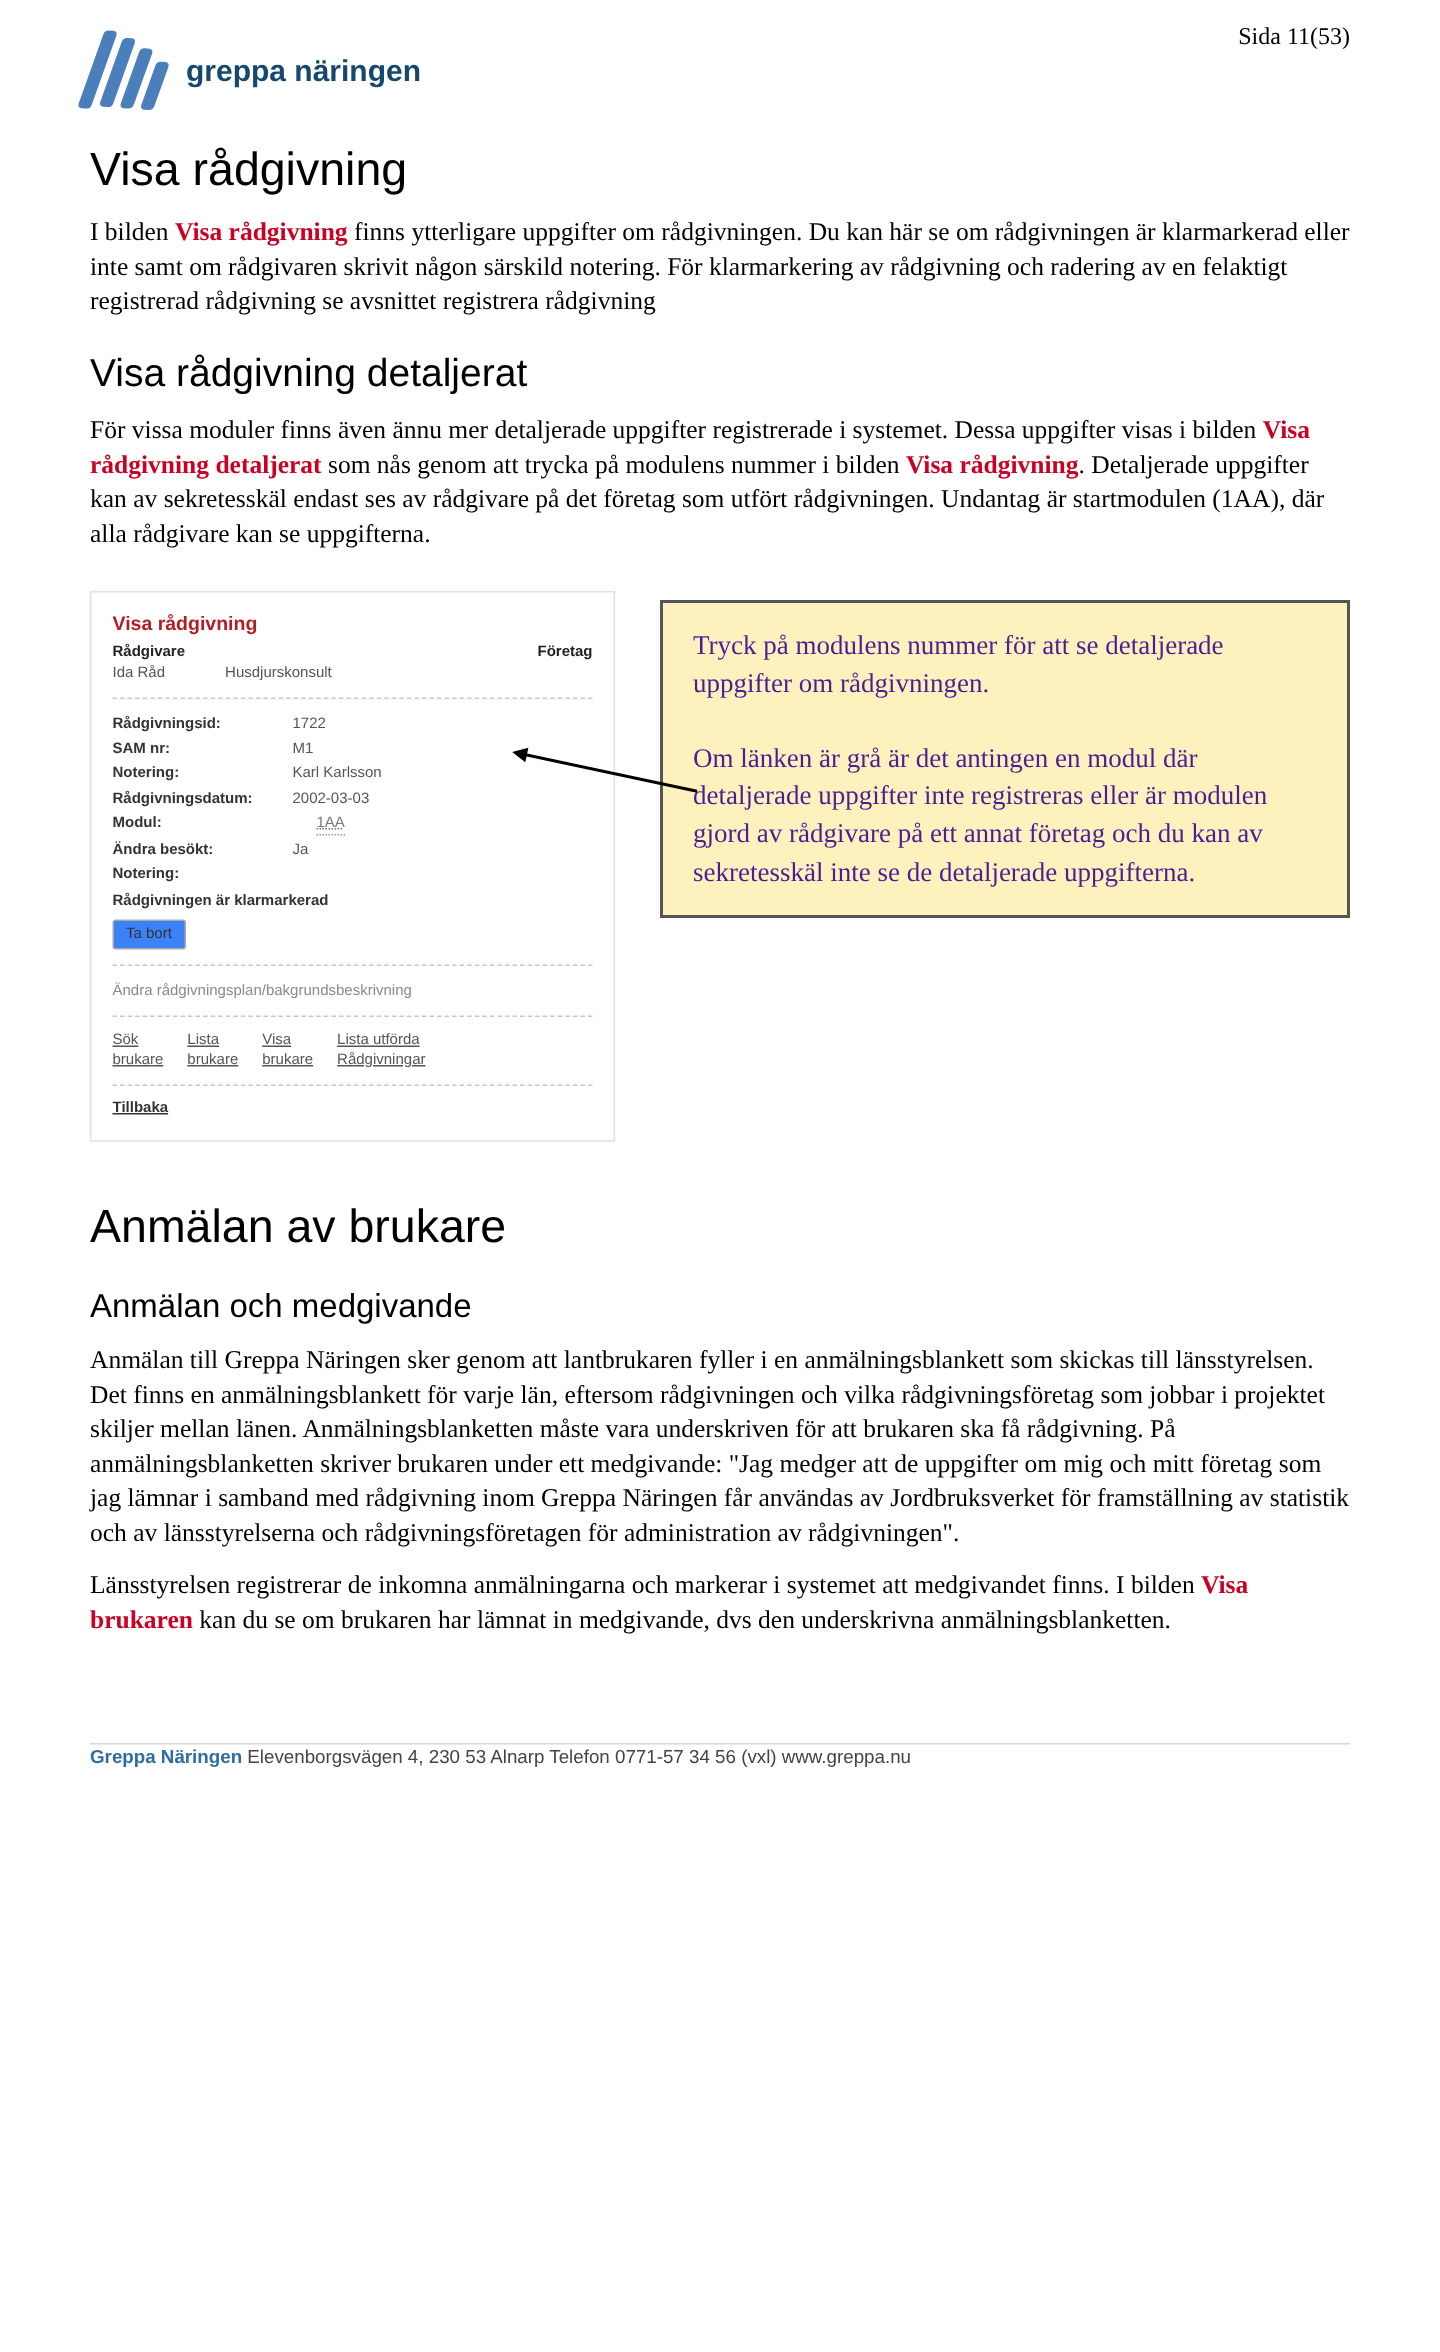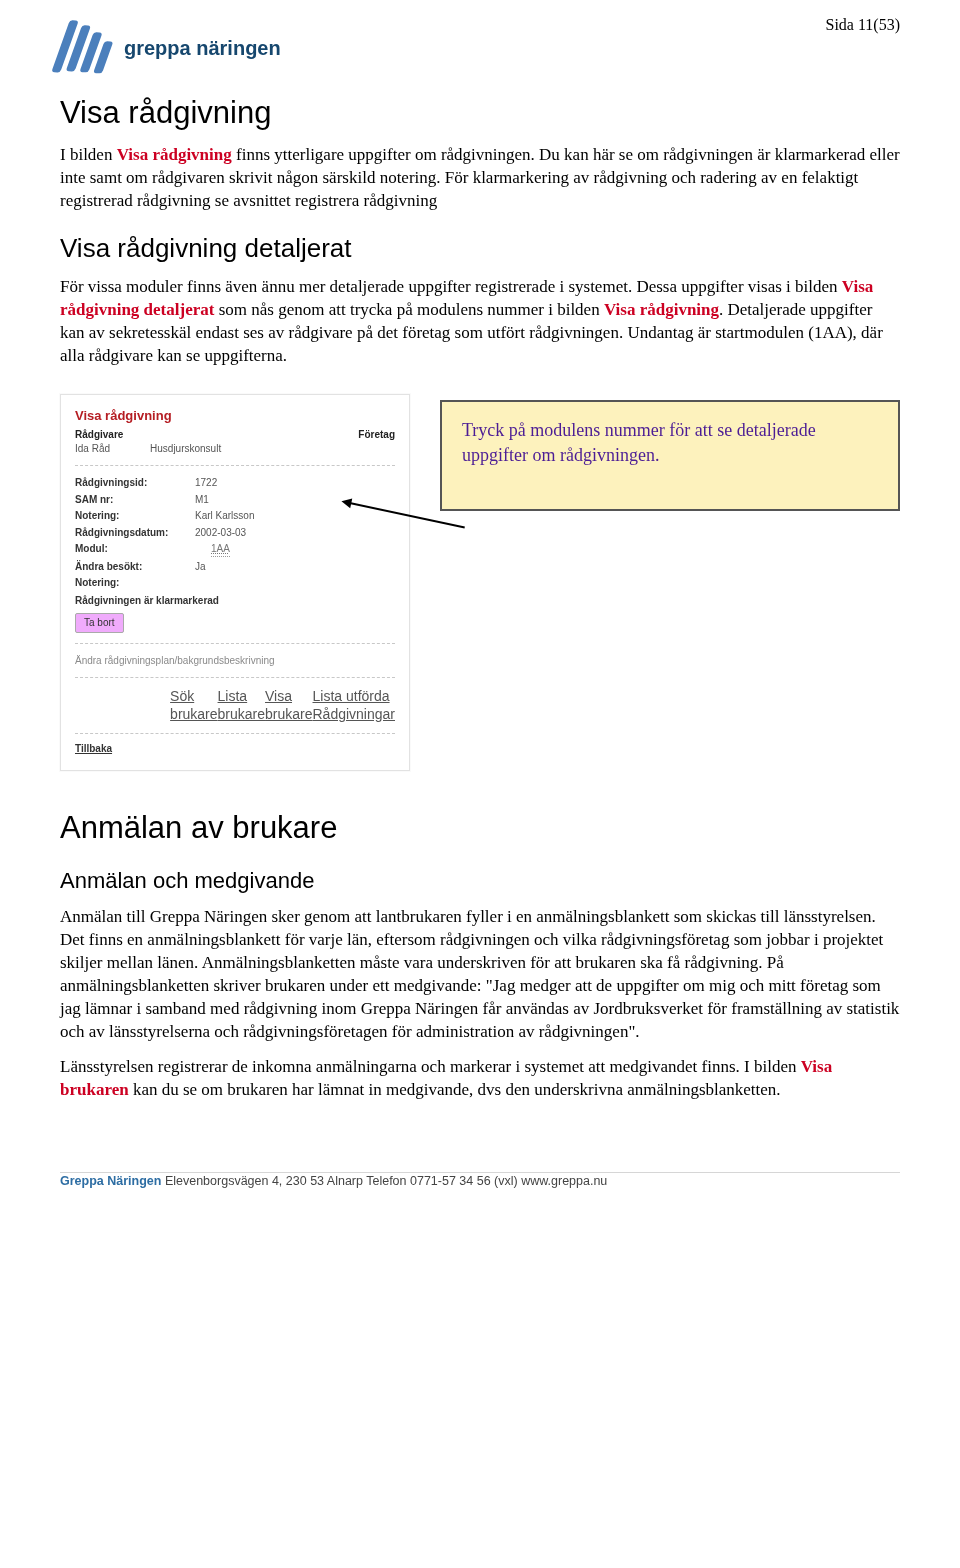--- a/index.html
+++ b/index.html
@@ -106,36 +106,36 @@
   .panel .kv .k { width:120px; font-weight:bold; }
   .panel .kv .v { color:#555; }
   .panel .kv .v.link { color:#777; text-decoration:underline dotted; border-bottom:1px dotted #999;margin-left:16px; }
   .dotted-sep { border-top: 1px dashed #c8c8c8; margin: 10px 0; }
   .panel .btn {
     display:inline-block;
     border:1px solid #aaa;
     border-radius:2px;
     padding:2px 8px;
     font-size:10px;
-    background:#f0abfc;
+    background:#3b82f6;
     color:#333;
   }
   .panel .gray-link {
     color:#8a8a8a;
     font-size:10px;
     margin: 8px 0 6px 0;
   }
   .panel .bottom-links {
     display:flex;
-    font-size:14px;
+    gap: 16px;
+    font-size:10px;
     color:#555;
     border-bottom:1px dashed #c8c8c8;
     padding-bottom:10px;
     margin-bottom:8px;
-    justify-content:flex-end;
   }
   .panel .bottom-links div { line-height:1.25; text-decoration:underline; color:#555; }
   .back-link { text-decoration:underline; font-weight:bold; color:#333; font-size:10px; }
   .callout {
     flex:1;
     background:#fdf2bd;
     border:2px solid #555;
     padding:16px 20px;
     font-size:18px;
     color:#4c1d95;
@@ -253,20 +253,21 @@
         <div><span>Visa</span><br><span>brukare</span></div>
         <div><span>Lista utförda</span><br><span>Rådgivningar</span></div>
       </div>
       <div class="back-link">Tillbaka</div>
     </div>
 
     <div class="callout">
       <div class="arrow"></div>
       <div>Tryck på modulens nummer för att se detaljerade uppgifter om rådgivningen.</div>
       <br>
+      <div>Om länken är grå är det antingen en modul där detaljerade uppgifter inte registreras eller är modulen gjord av rådgivare på ett annat företag och du kan av sekretesskäl inte se de detaljerade uppgifterna.</div>
     </div>
 
   </div>
 
   <h1 class="sans">Anmälan av brukare</h1>
   <h3 class="sans">Anmälan och medgivande</h3>
 
   <p>Anmälan till Greppa Näringen sker genom att lantbrukaren fyller i en anmälningsblankett som skickas till länsstyrelsen. Det finns en anmälningsblankett för varje län, eftersom rådgivningen och vilka rådgivningsföretag som jobbar i projektet skiljer mellan länen. Anmälningsblanketten måste vara underskriven för att brukaren ska få rådgivning. På anmälningsblanketten skriver brukaren under ett medgivande: "Jag medger att de uppgifter om mig och mitt företag som jag lämnar i samband med rådgivning inom Greppa Näringen får användas av Jordbruksverket för framställning av statistik och av länsstyrelserna och rådgivningsföretagen för administration av rådgivningen".</p>
 
   <p>

